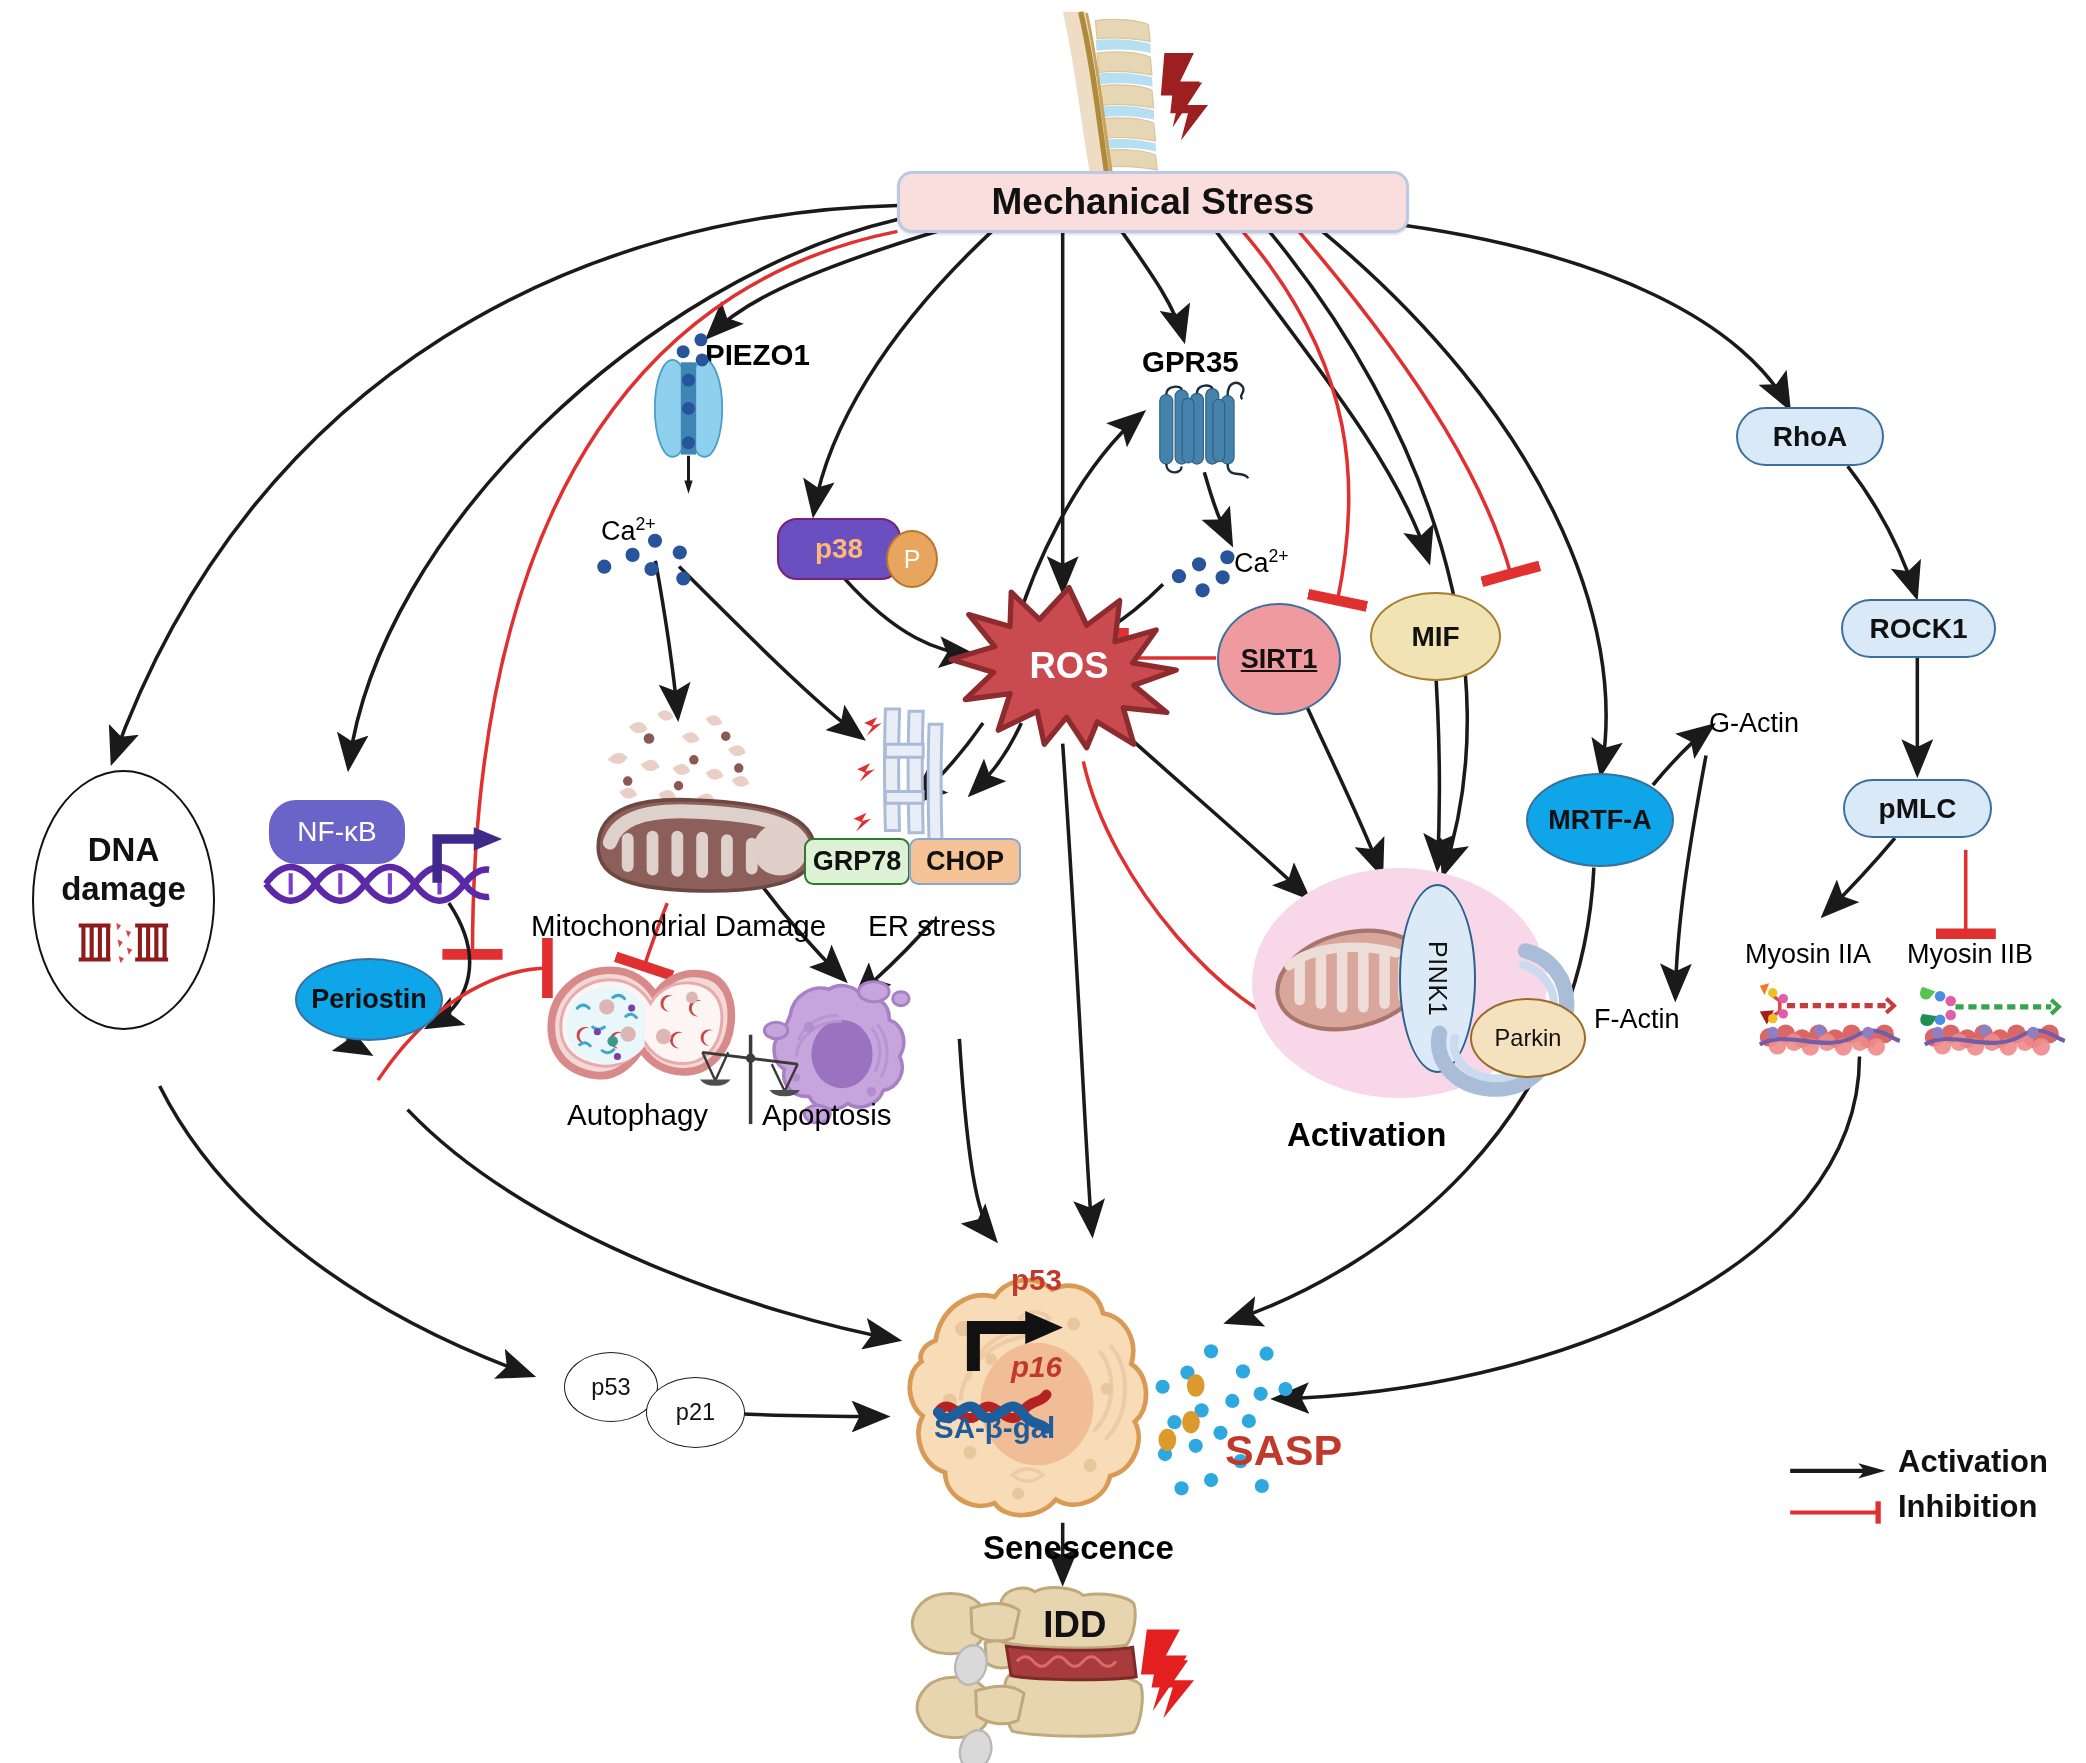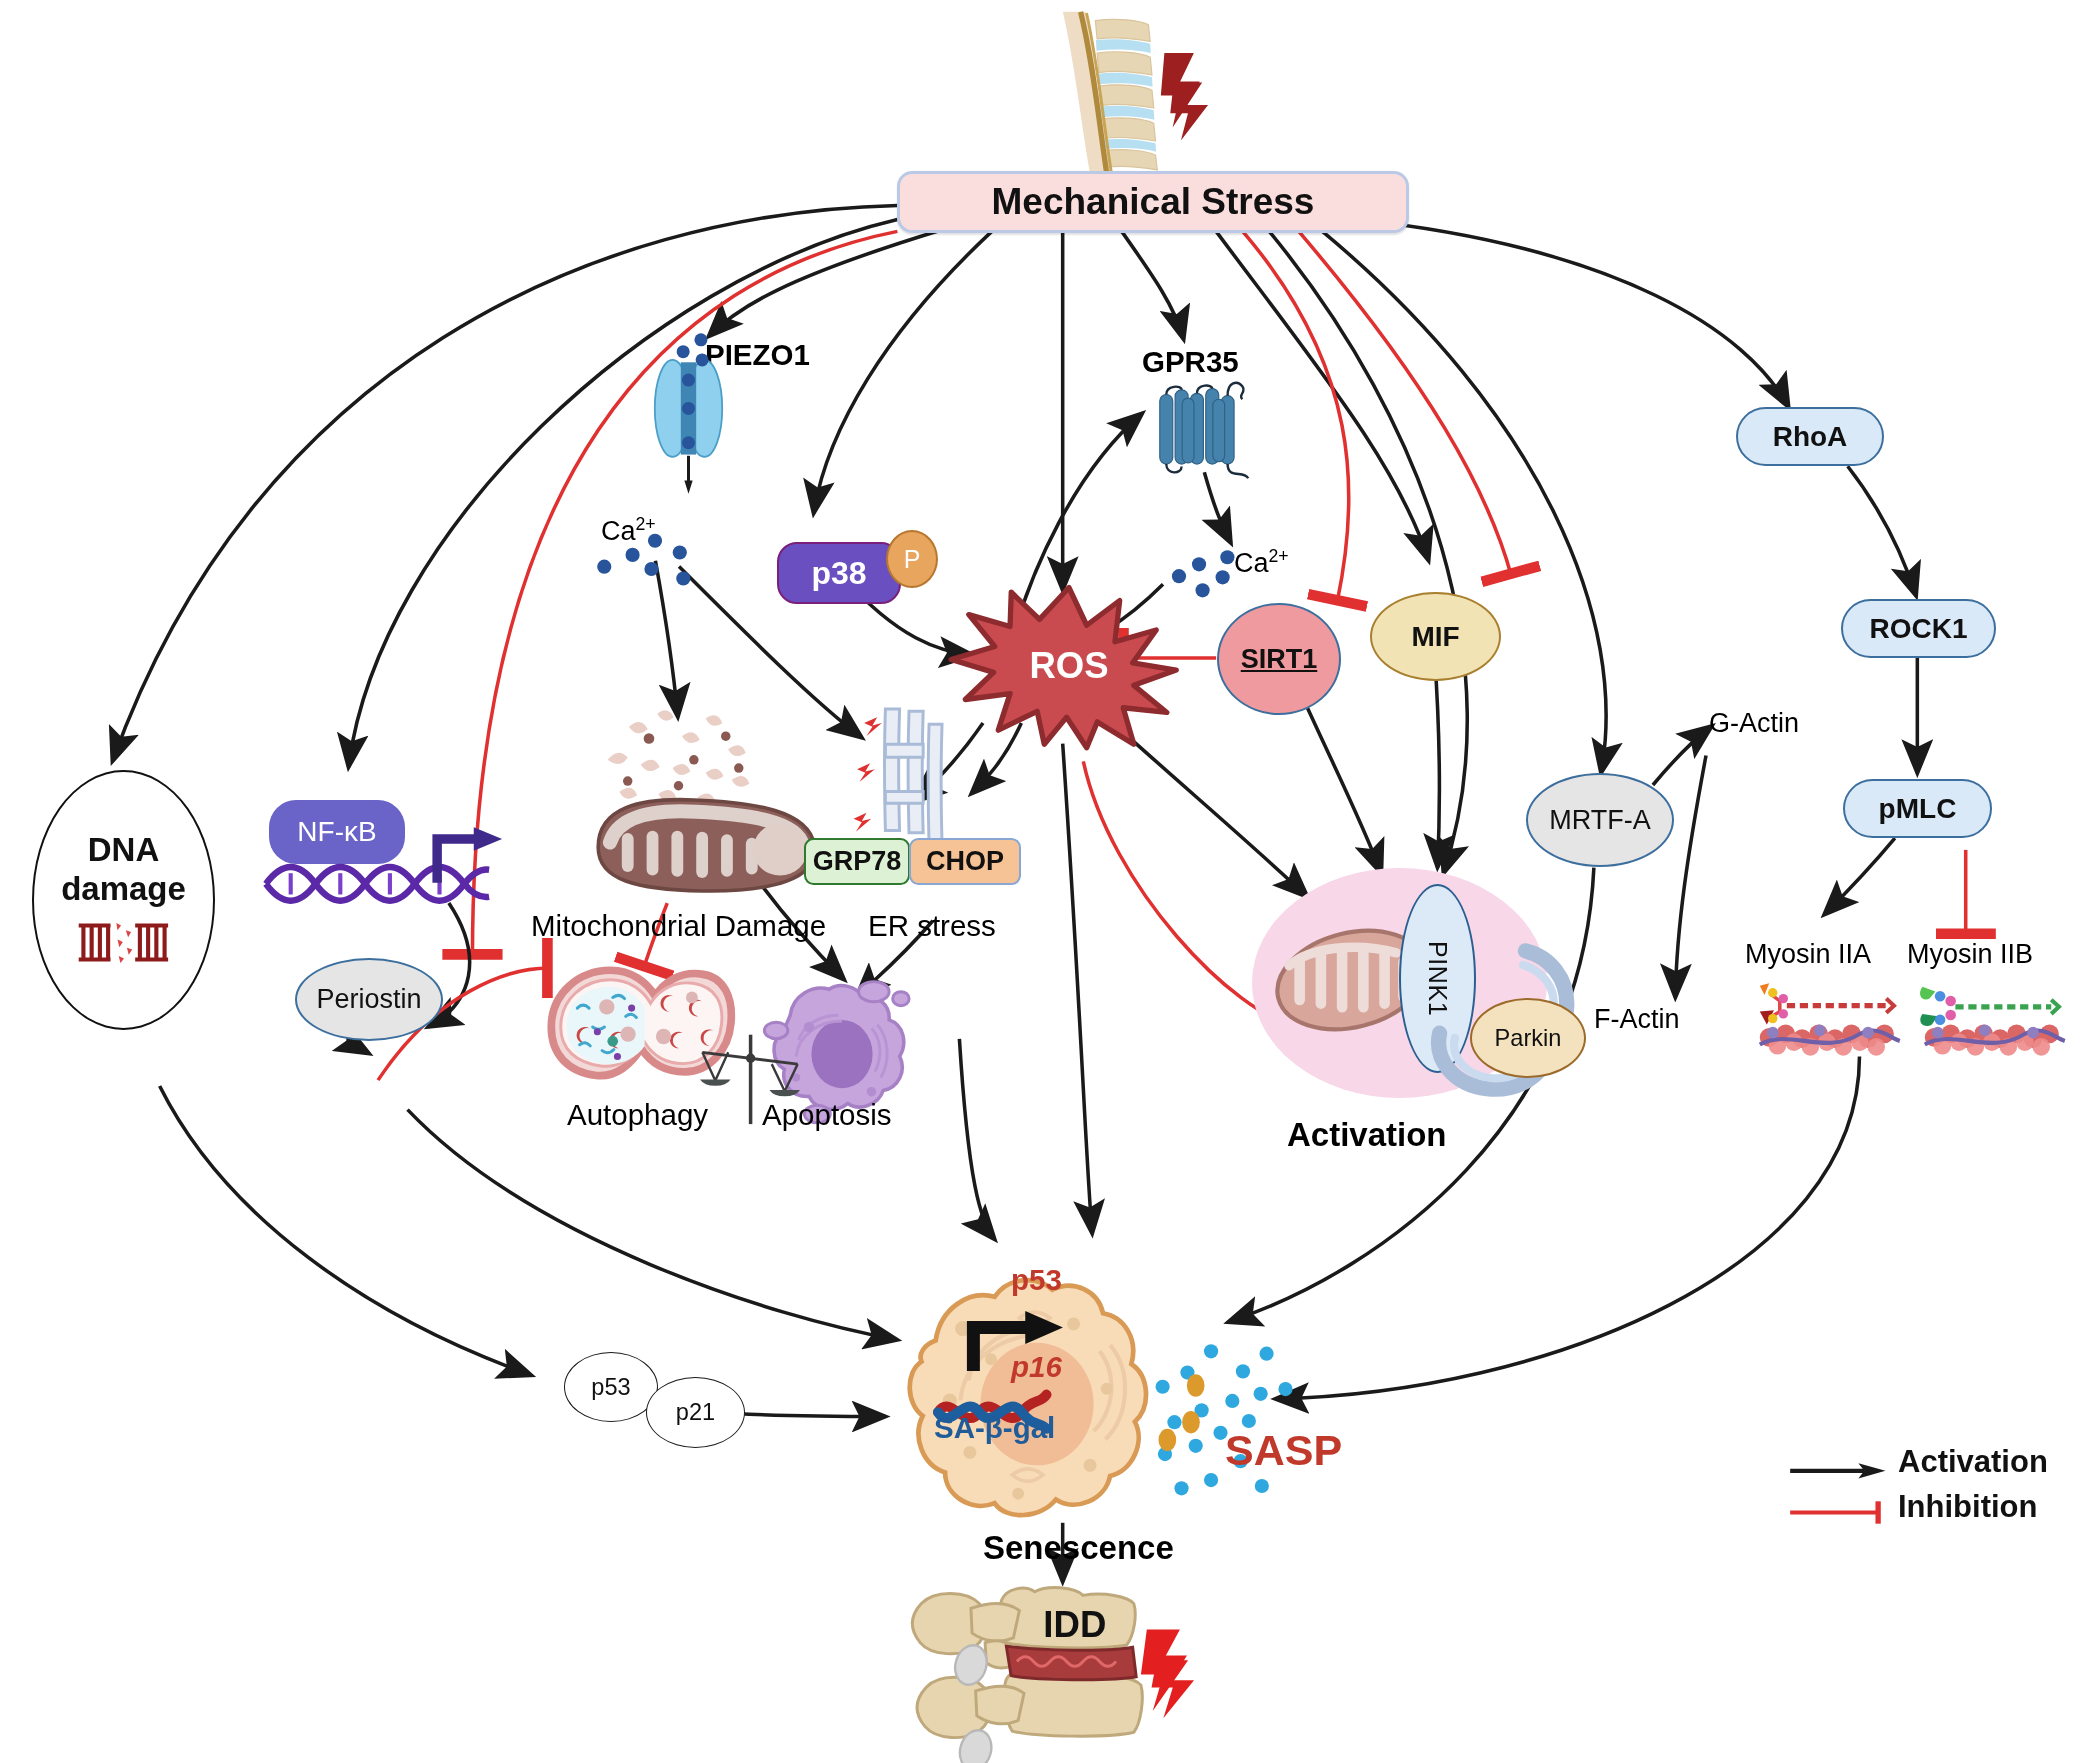--- a/index.html
+++ b/index.html
@@ -4,32 +4,32 @@
 <style>
   html,body{margin:0;padding:0;background:#fff;}
   body{font-family:"Liberation Sans",sans-serif;}
   #stage{position:relative;width:2087px;height:1763px;background:#ffffff;overflow:hidden;}
   #edges{position:absolute;left:0;top:0;width:2087px;height:1763px;pointer-events:none;}
   .node{position:absolute;box-sizing:border-box;display:flex;align-items:center;justify-content:center;text-align:center;}
   .ms-box{background:#fadedd;border:3px solid #bcc9e6;border-radius:15.3px;
           font-weight:bold;font-size:37px;color:#111;box-shadow:0 1.2px 1.8px rgba(0,0,0,.12);}
   .blue-pill{background:#d9e9f8;border:2.4px solid #3c6f9e;border-radius:35px;
              font-weight:bold;font-size:28px;color:#111;}
-  .blue-ell{background:#e5e5e5;border:2.4px solid #3c6f9e;border-radius:50%;
-            font-weight:normal;font-size:27px;color:#111;}
+  .blue-ell{background:#0ea5e9;border:2.4px solid #3c6f9e;border-radius:50%;
+            font-weight:bold;font-size:27px;color:#111;}
   .white-ell{background:#fff;border:2.4px solid #111;border-radius:50%;
              font-weight:bold;font-size:33px;color:#111;line-height:1.12;}
   .tiny-ell{background:#fff;border:1.8px solid #1a1a1a;border-radius:50%;
             font-weight:normal;font-size:23.6px;color:#111;}
   .pink-circ{background:#ef9a9f;border:2.4px solid #3c6f9e;border-radius:50%;
              font-weight:bold;font-size:27px;color:#111;text-decoration:underline;}
   .tan-ell{background:#f2e3b4;border:2.4px solid #a9802f;border-radius:50%;
            font-weight:bold;font-size:28px;color:#111;}
   .p38-box{background:#6a4fc0;border:2.4px solid #7a1f7a;border-radius:20px;
-           font-weight:bold;font-size:32px;color:#ffffff;margin-top:24px;}
+           font-weight:bold;font-size:28px;color:#fdba74;}
   .p-circ{background:#e8a55e;border:2.4px solid #b8762f;border-radius:50%;
           font-weight:normal;font-size:25px;color:#fff;}
   .nfkb-box{background:#6a63c8;border:0;border-radius:27px;
             font-weight:normal;font-size:28px;color:#fff;}
   .grp78{background:#ddf2d4;border:2.4px solid #2f7a2f;border-radius:9.4px;
          font-weight:bold;font-size:27px;color:#111;}
   .chop{background:#f6c396;border:2.4px solid #8aa7d4;border-radius:9.4px;
         font-weight:bold;font-size:27px;color:#111;}
   .pink-ell-mito{background:#f7d7e8;border-radius:50%;}
   .pink1{background:#dceaf7;border:2.4px solid #2b5f92;border-radius:50%;}

